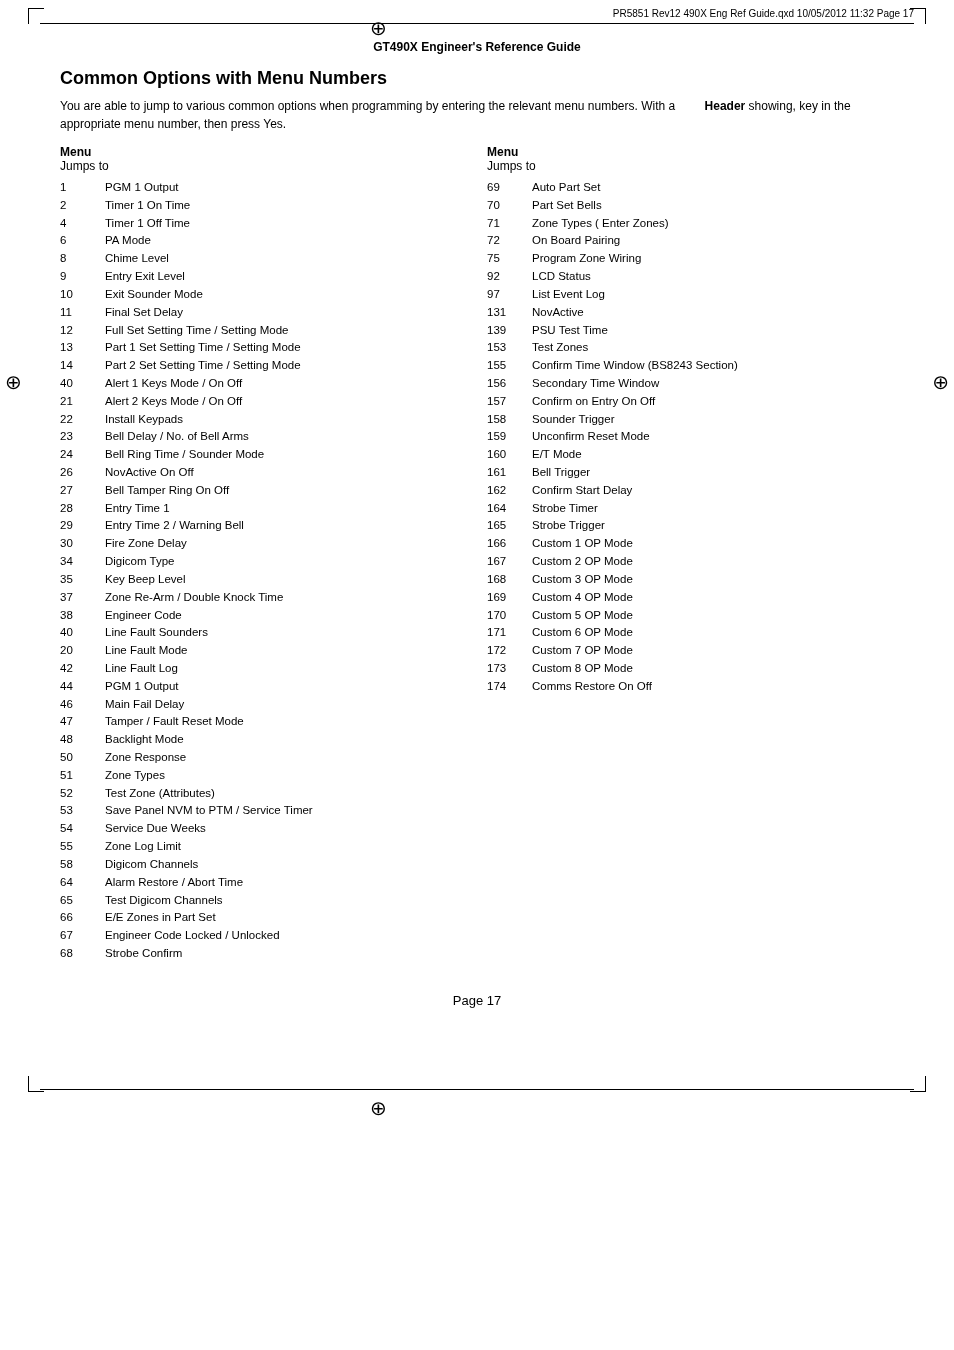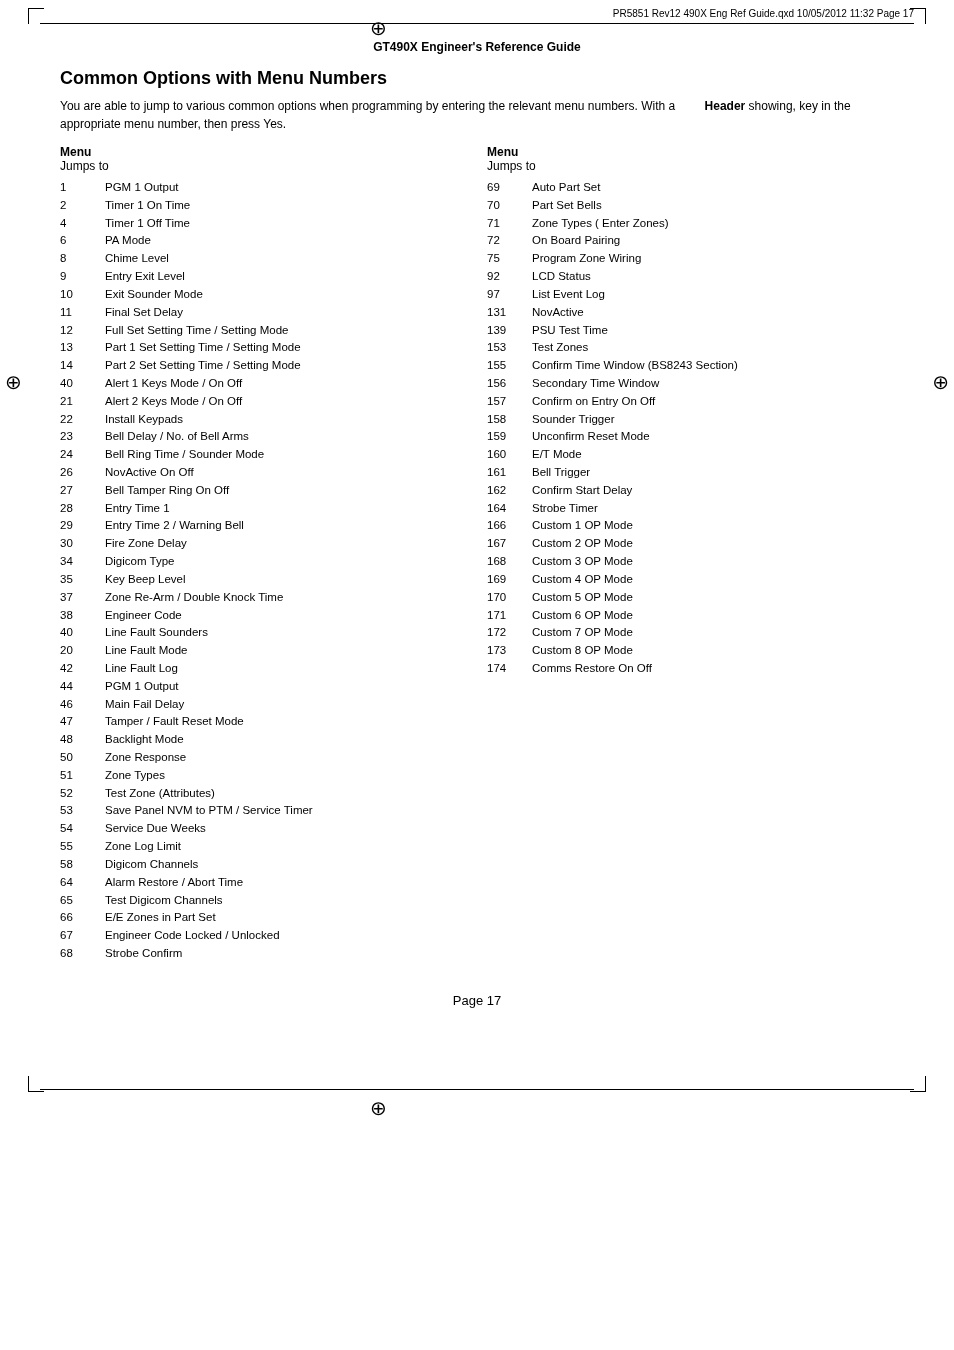--- a/index.html
+++ b/index.html
@@ -487,20 +487,24 @@
             </div>
             <div class="menu-item">
               <span class="menu-num">162</span>
               <span class="menu-label">Confirm Start Delay</span>
             </div>
             <div class="menu-item">
               <span class="menu-num">164</span>
               <span class="menu-label">Strobe Timer</span>
             </div>
             <div class="menu-item">
+              <span class="menu-num">165</span>
+              <span class="menu-label">Strobe Trigger</span>
+            </div>
+            <div class="menu-item">
               <span class="menu-num">166</span>
               <span class="menu-label">Custom 1 OP Mode</span>
             </div>
             <div class="menu-item">
               <span class="menu-num">167</span>
               <span class="menu-label">Custom 2 OP Mode</span>
             </div>
             <div class="menu-item">
               <span class="menu-num">168</span>
               <span class="menu-label">Custom 3 OP Mode</span>

